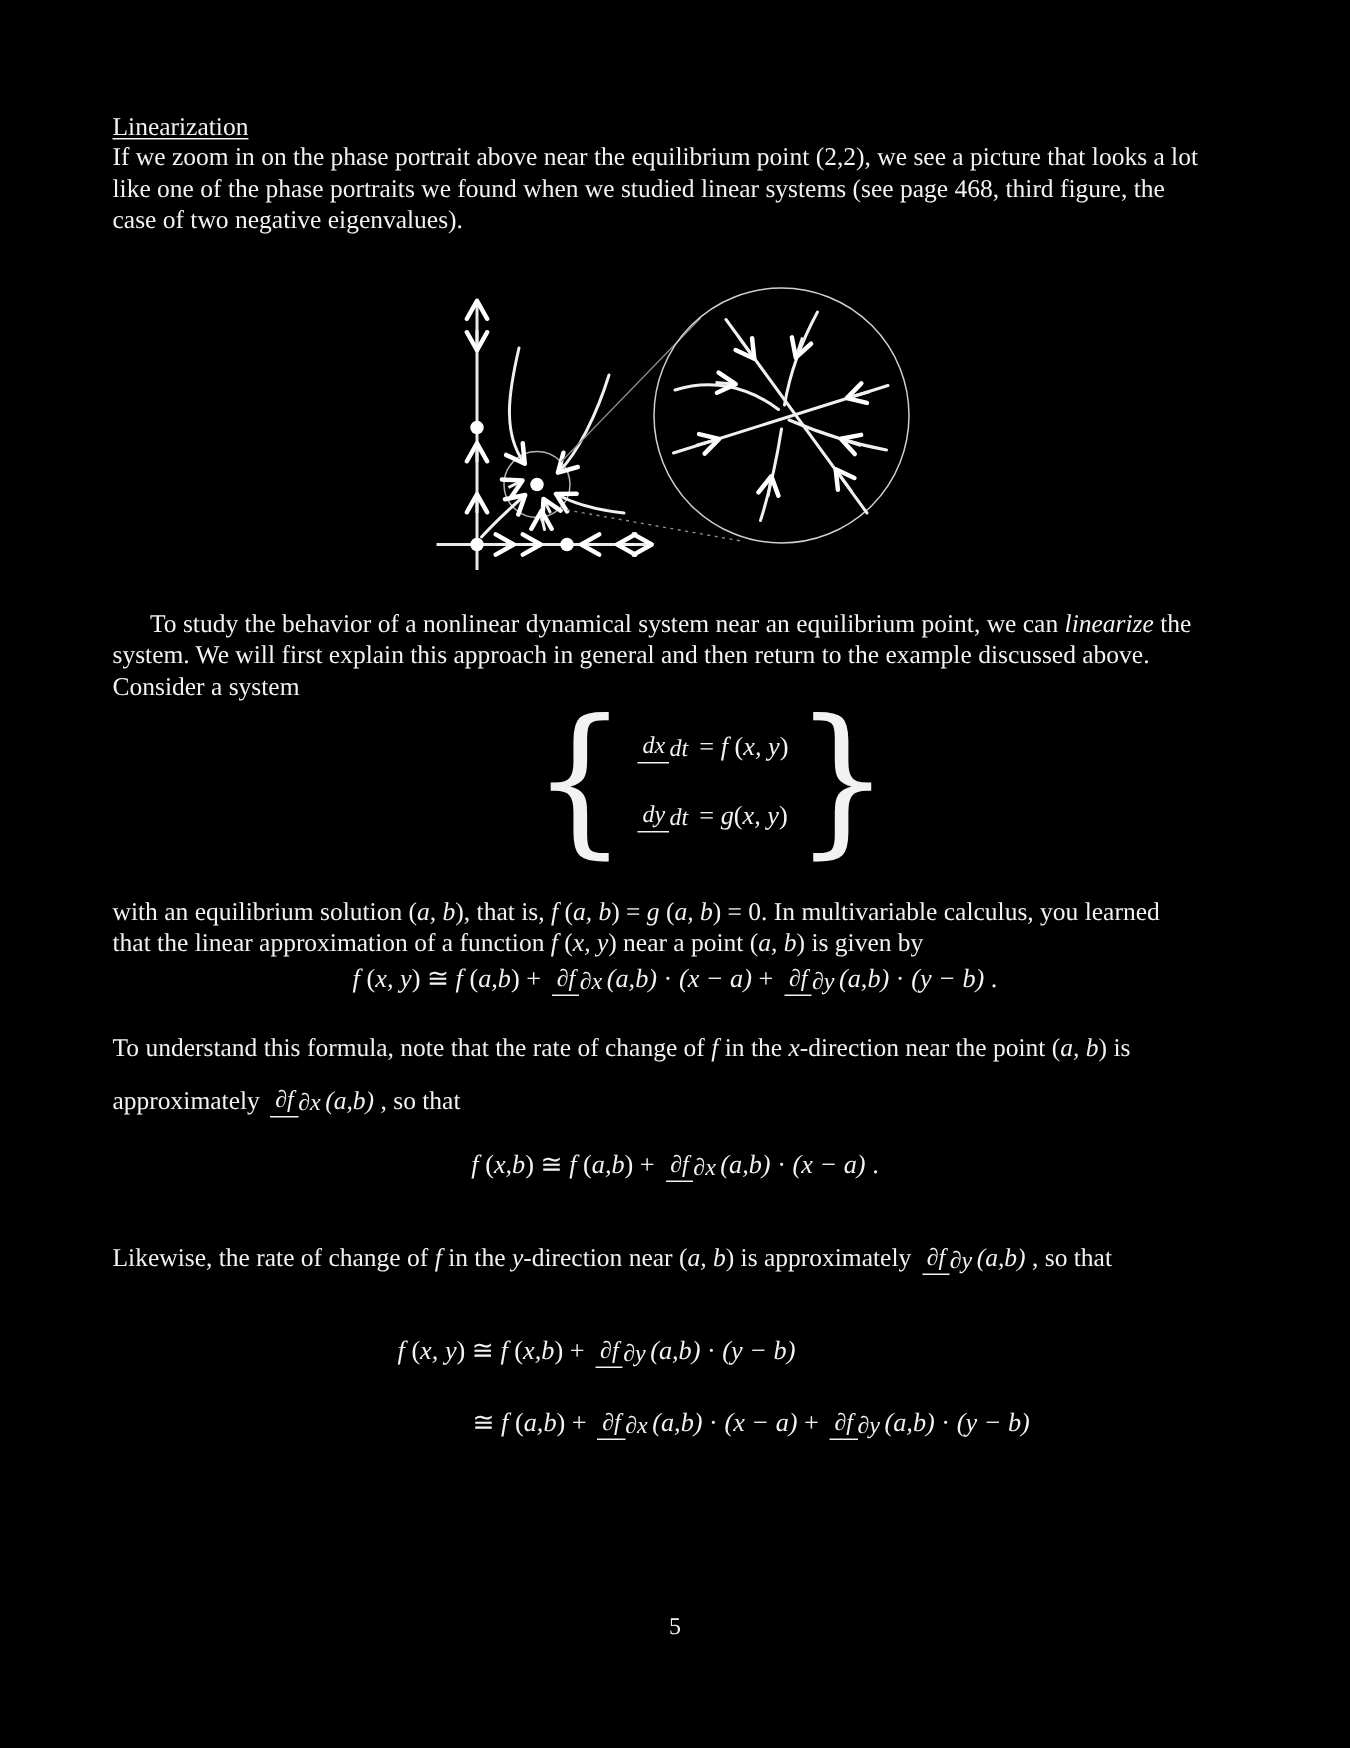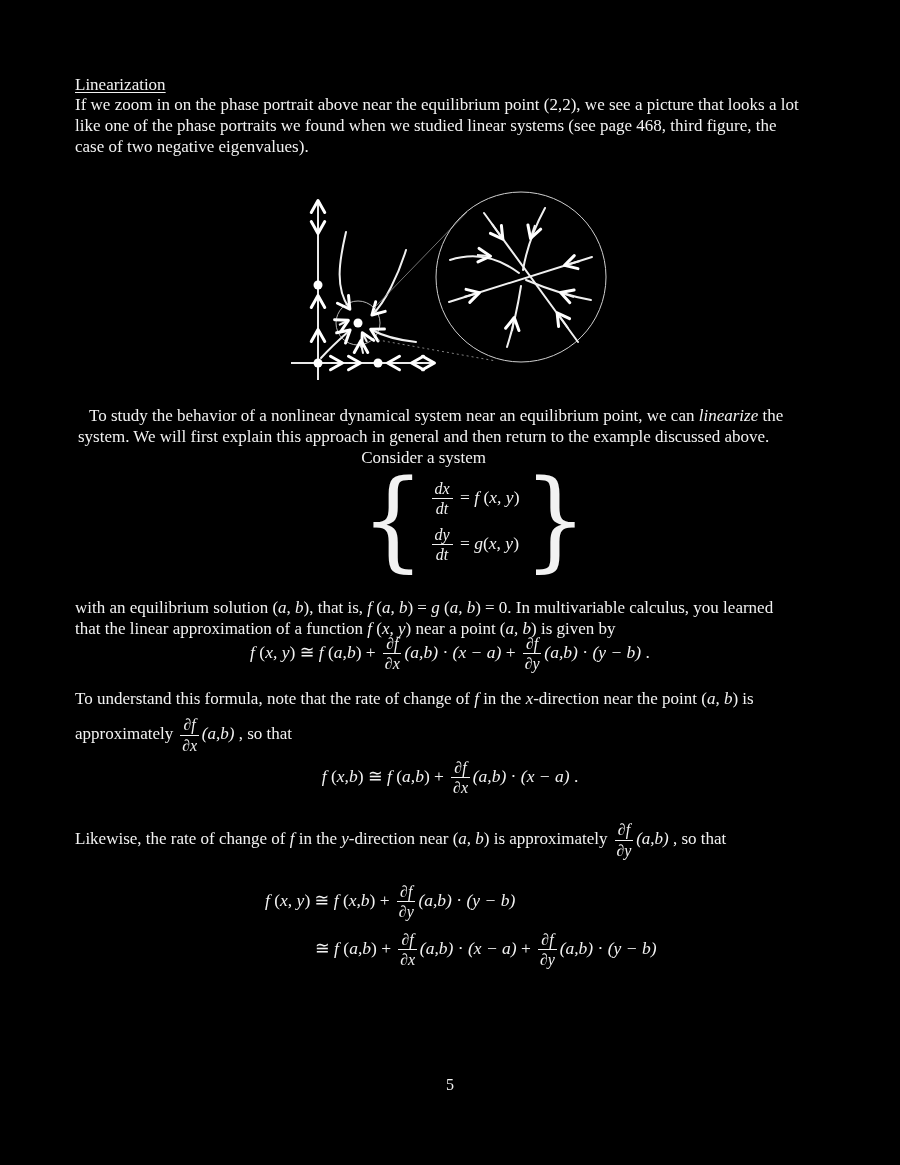--- a/index.html
+++ b/index.html
@@ -9,21 +9,21 @@
     font-size:17px;overflow:hidden;
   }
   .abs{position:absolute;}
   .doc-title{text-decoration:underline;text-underline-offset:2px;}
   .para{line-height:21px;white-space:nowrap;}
   .para .line{display:block;}
   .indent{padding-left:25px;}
   .it{font-style:italic;}
   
   .frac{
-    display:inline-flex;flex-direction:column;align-items:center;
+    display:inline-flex;flex-direction:row;align-items:center;
     vertical-align:middle;font-style:italic;line-height:1.12;
     margin:0 3px;font-size:16px;
   }
   .frac .num{border-bottom:1.4px solid #f2f2f2;padding:0 3px 1px 3px;}
   .frac .den{padding-top:1px;}
   
   .mrow{display:block;white-space:pre;font-size:17.5px;line-height:48px;}
   .mline-tall{white-space:pre;line-height:50px;}
   .eq-center{left:0;width:900px;text-align:center;}
   .eq-center .mrow{display:inline-block;}
@@ -111,21 +111,21 @@
       <line class="stub" x1="252" y1="35" x2="248" y2="47" marker-end="url(#ah)"></line>
       <path class="traj" d="M167,70 C192,62 216,68 236,83"></path>
       <line class="stub" x1="194" y1="65" x2="206" y2="66" marker-end="url(#ah)"></line>
       <path class="traj" d="M308,110 C286,106 262,98 243,90"></path>
       <line class="stub" x1="291" y1="107" x2="279" y2="103" marker-end="url(#ah)"></line>
       <path class="traj" d="M224,157 C231,135 235,115 238,96"></path>
       <line class="stub" x1="229" y1="141" x2="231" y2="129" marker-end="url(#ah)"></line>
     </g>
   </svg>
 
-  <div class="abs para" style="left:64px;top:405px;text-align:center;">
+  <div class="abs para" style="left:75px;top:405px;">
     <span class="line indent"><span>To study the behavior of a nonlinear dynamical system near an equilibrium point, we can </span><span class="it">linearize</span><span> the</span></span>
     <span class="line"><span>system. We will first explain this approach in general and then return to the example discussed above.</span></span>
     <span class="line"><span>Consider a system</span></span>
   </div>
 
   <div class="abs eq-system" style="top:474px;">
     <div class="sys-inner">
       <span class="brace">{</span>
       <div class="sys-rows">
         <div class="mrow"><span class="frac"><span class="num">dx</span><span class="den">dt</span></span><span> = </span><span class="it">f</span><span> (</span><span class="it">x, y</span><span>)</span></div>

